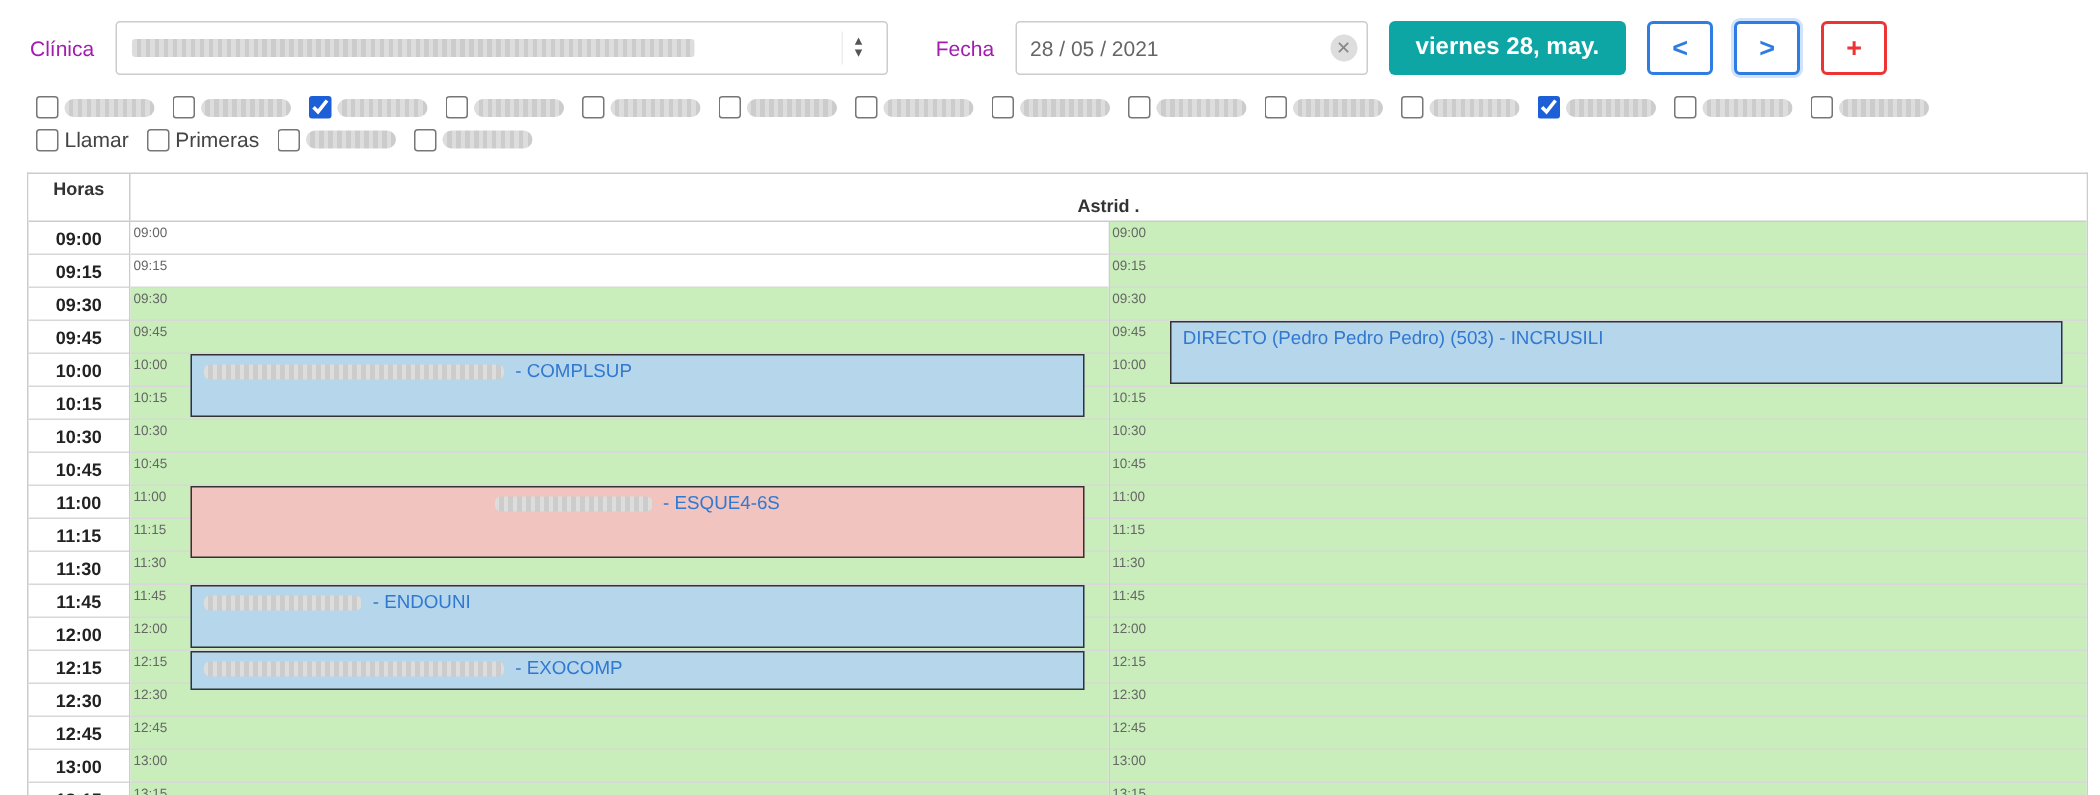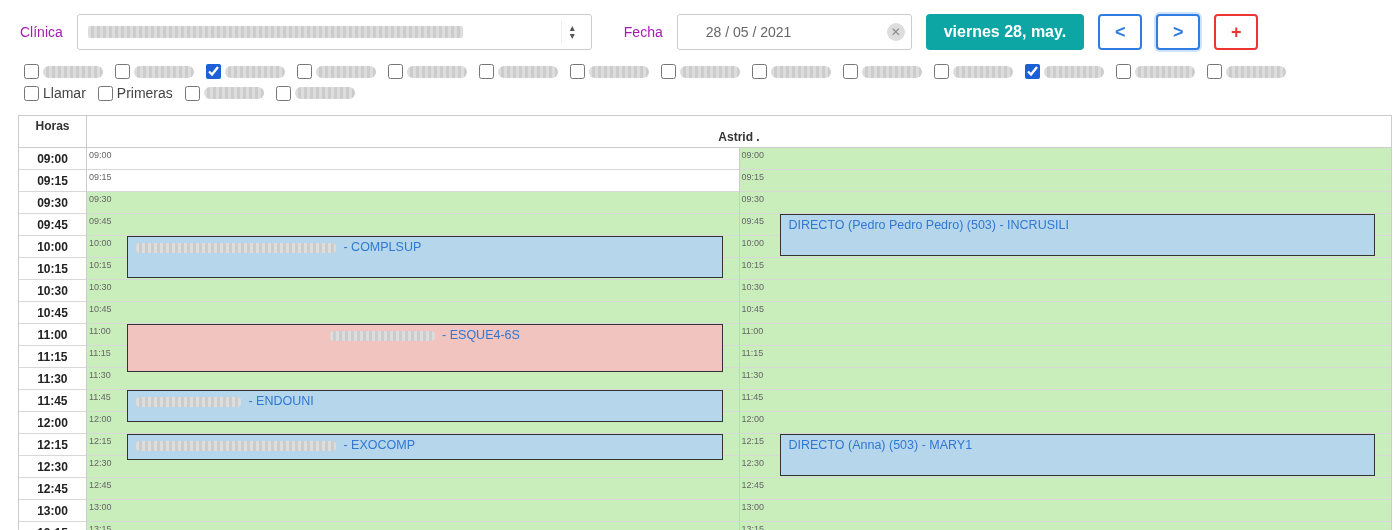--- a/index.html
+++ b/index.html
@@ -54,21 +54,21 @@
     line-height: 8px;
   }
   .date-input-wrap {
     position: relative;
     width: 235px;
     height: 36px;
     border: 1px solid #ccc;
     border-radius: 3px;
     display: flex;
     align-items: center;
-    padding: 0 30px 0 28px;
+    padding: 0 30px 0 9px;
     background: #fff;
     color: #666;
     font-size: 14px;
   }
   .date-input-wrap .clear {
     position: absolute;
     right: 6px;
     top: 50%;
     transform: translateY(-50%);
     width: 18px; height: 18px;
@@ -393,21 +393,21 @@
           <span class="tiny-time">12:45</span>
         </div>
         <div class="row">
           <span class="tiny-time">13:00</span>
         </div>
         <div class="row">
           <span class="tiny-time">13:15</span>
         </div>
         <div class="appt blue" style="top: 88px; height: 42px;"><span class="pref-blur long"></span><span> - COMPLSUP</span></div>
         <div class="appt pink" style="top: 176px; height: 48px; text-align: center;"><span class="pref-blur"></span><span> - ESQUE4-6S</span></div>
-        <div class="appt blue" style="top: 242px; height: 32px;"><span class="pref-blur"></span><span> - ENDOUNI</span></div>
+        <div class="appt blue" style="top: 242px; height: 42px;"><span class="pref-blur"></span><span> - ENDOUNI</span></div>
         <div class="appt blue" style="top: 286px; height: 26px;"><span class="pref-blur long"></span><span> - EXOCOMP</span></div>
       </div>
     <div class="grid-col" id="grid-1">
         <div class="row">
           <span class="tiny-time">09:00</span>
         </div>
         <div class="row">
           <span class="tiny-time">09:15</span>
         </div>
         <div class="row">
@@ -452,16 +452,15 @@
         <div class="row">
           <span class="tiny-time">12:45</span>
         </div>
         <div class="row">
           <span class="tiny-time">13:00</span>
         </div>
         <div class="row">
           <span class="tiny-time">13:15</span>
         </div>
         <div class="appt blue" style="top: 66px; height: 42px;"><span>DIRECTO (Pedro Pedro Pedro) (503) - INCRUSILI</span></div>
-        <div class="appt blue" style="top: 286px; height: 42px;"><span>DIRECTO (Anna) (503) - MARY1</span></div>
       </div>
   </div>
 </div>
 
 </body></html>

